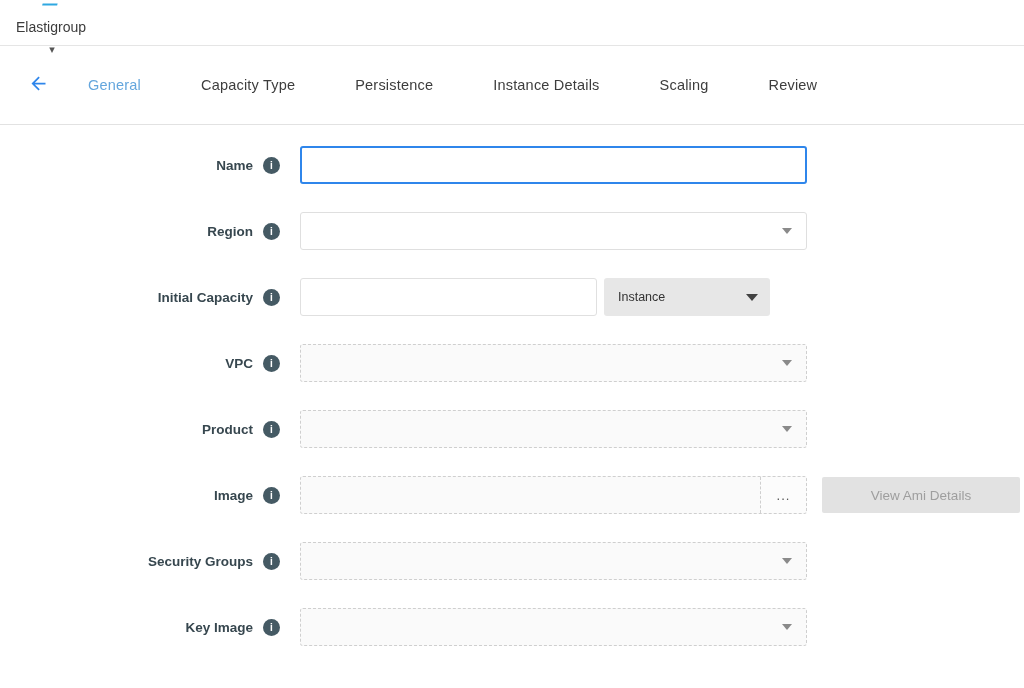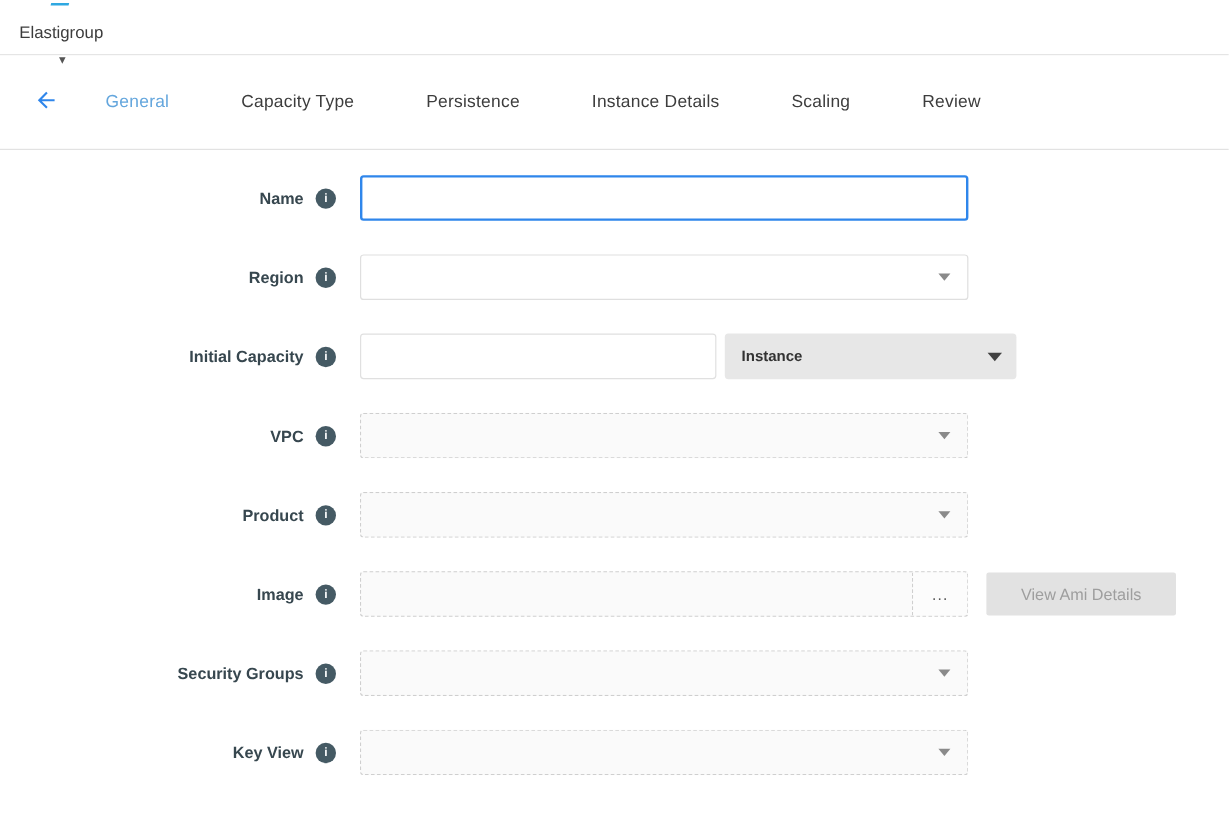--- a/index.html
+++ b/index.html
@@ -144,33 +144,32 @@
     width: 297px;
     height: 38px;
     border: 1px solid #e0e0e0;
     border-radius: 3px;
     padding: 0 10px;
     font-size: 13px;
     font-family: "Liberation Sans", sans-serif;
     outline: none;
   }
   .unit-select {
-    width: 243px;
+    width: 166px;
     height: 38px;
     margin-left: 7px;
     background: #e7e7e7;
     border-radius: 3px;
     display: flex;
     align-items: center;
     padding: 0 14px;
     font-size: 12.5px;
     color: #333333;
     position: relative;
     cursor: pointer;
-    font-weight: bold;
   }
   .unit-select .caret-tri {
     border-top-color: #424242;
     border-left-width: 6px;
     border-right-width: 6px;
     border-top-width: 7px;
     right: 12px;
   }
 
   .image-control {
@@ -192,21 +191,21 @@
     justify-content: center;
     font-size: 13px;
     color: #555555;
     background: #fcfcfc;
     letter-spacing: 1px;
     border-radius: 0 3px 3px 0;
   }
 
   .side-btn {
     margin-left: 15px;
-    width: 158px;
+    width: 198px;
     height: 36px;
     background: #e2e2e2;
     color: #9e9e9e;
     border: none;
     border-radius: 2px;
     font-size: 13.5px;
     font-family: "Liberation Sans", sans-serif;
     display: flex;
     align-items: center;
     justify-content: center;
@@ -331,21 +330,21 @@
     </div>
     <div class="control-col">
       <div class="dropdown disabled">
         <span class="caret-tri"></span>
       </div>
     </div>
   </div>
 
   <div class="row">
     <div class="label-col">
-      <span class="field-label">Key View</span>
+      <span class="field-label">Key Image</span>
       <span class="info-badge">i</span>
     </div>
     <div class="control-col">
       <div class="dropdown disabled">
         <span class="caret-tri"></span>
       </div>
     </div>
   </div>
 
 </main>

